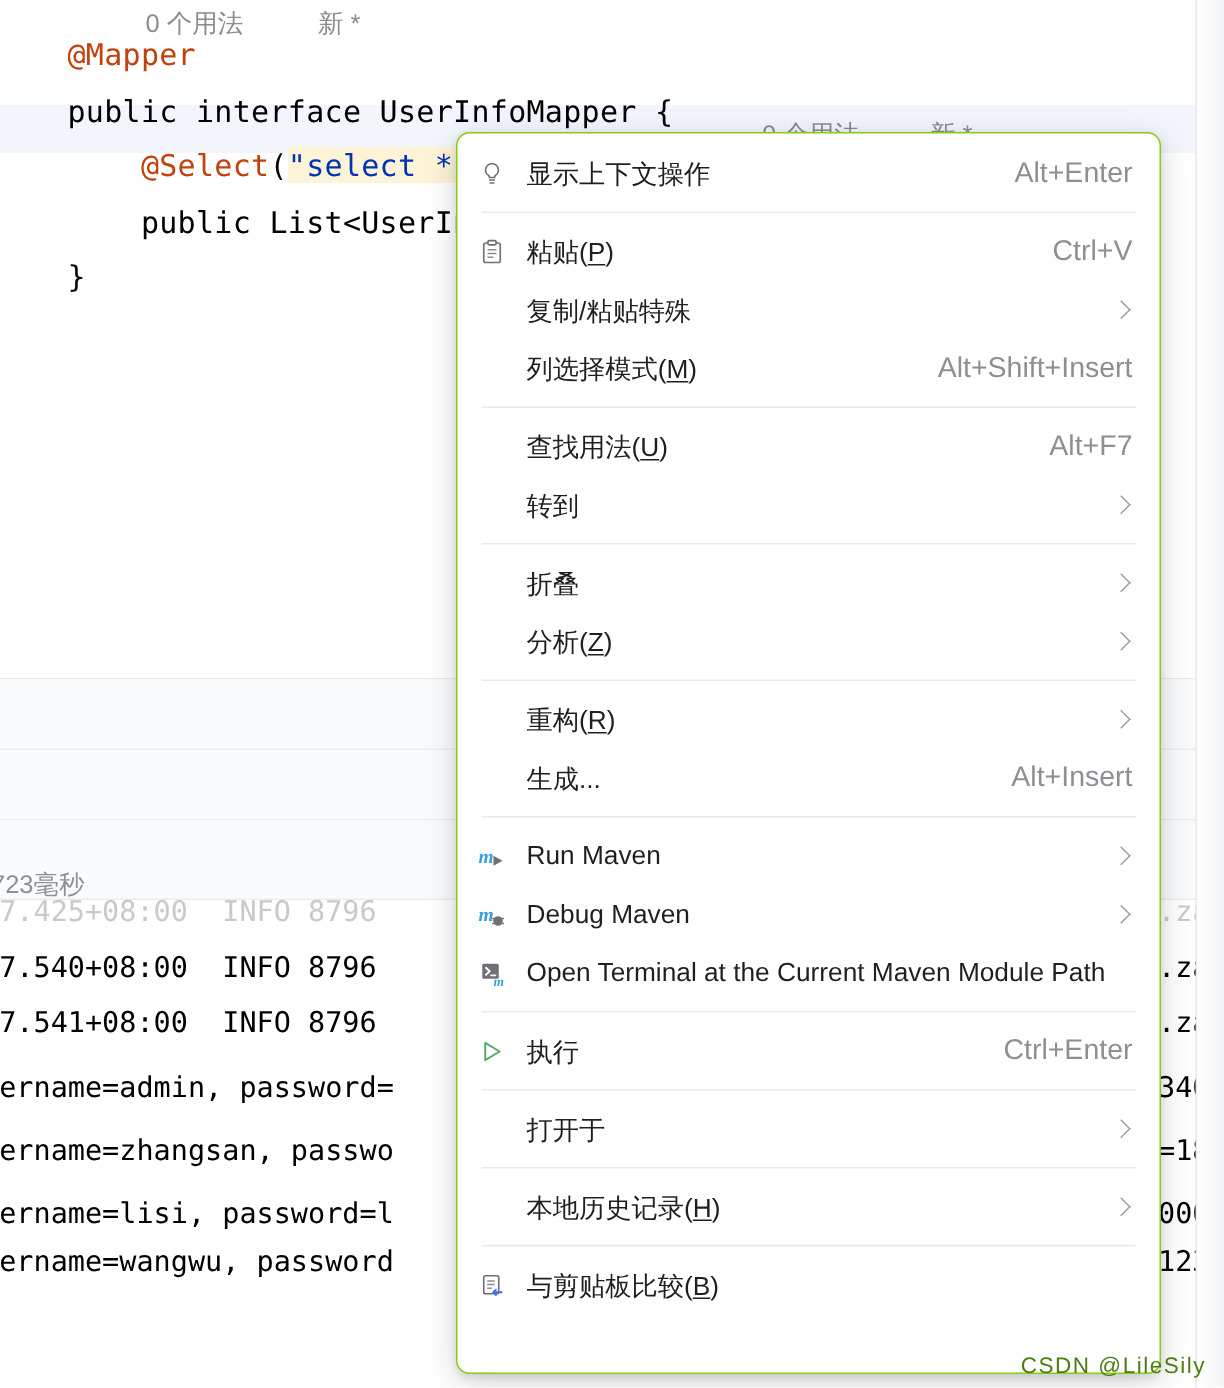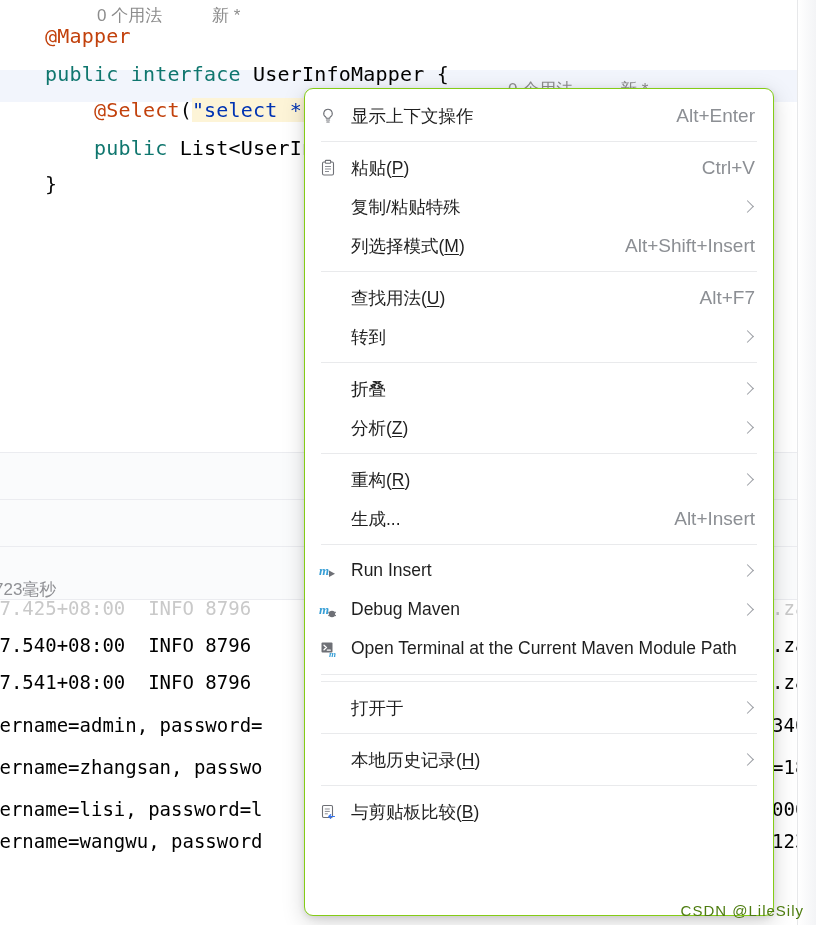--- a/index.html
+++ b/index.html
@@ -16,21 +16,21 @@
   #ide { position:absolute; inset:0; background:#ffffff; }
 
   .code-line {
     position:absolute;
     font-family: "DejaVu Sans Mono", monospace;
     font-size: 20px;
     letter-spacing: 0.2px;
     white-space: pre;
     color:#080808;
   }
-  .kw     { color:#0f766e; }
+  .kw     { color:#000000; }
   .ann    { color:#c2410c; }
   .str    { color:#0033b3; }
   .type   { color:#000000; }
   .plain  { color:#080808; }
   .hint   { color:#8c8c8c; font-family:"Liberation Sans", sans-serif; font-size:17px; letter-spacing:0; }
 
   
   .caret-row {
     position:absolute; left:0; width:816px; height:32px;
     background:#f2f5fc;
@@ -268,21 +268,21 @@
       <span class="mi-accel">Alt+Insert</span>
     </div>
     <div class="sep"></div>
     <div class="mi">
       <span class="mi-ico">
         <svg width="18" height="18" viewBox="0 0 18 18" class="ico-svg">
           <text x="0" y="13" fill="#389fd6" font-size="13" font-weight="bold" font-family="Liberation Serif, serif" font-style="italic">m</text>
           <path d="M10 8.5l6 3.3-6 3.3z" fill="#6e7076"></path>
         </svg>
       </span>
-      <span class="mi-label">Run Insert</span>
+      <span class="mi-label">Run Maven</span>
       <span class="chev"></span>
     </div>
     <div class="mi">
       <span class="mi-ico">
         <svg width="18" height="18" viewBox="0 0 18 18" class="ico-svg">
           <text x="0" y="13" fill="#389fd6" font-size="13" font-weight="bold" font-family="Liberation Serif, serif" font-style="italic">m</text>
           <circle cx="13" cy="13" r="3.2" fill="#6e7076"></circle>
           <path d="M9.2 11.3h1.2M9.2 14.6h1.2M15.8 11.3h1.2M15.8 14.6h1.2" stroke="#6e7076" stroke-width="1"></path>
         </svg>
       </span>
@@ -294,20 +294,29 @@
         <svg width="18" height="18" viewBox="0 0 18 18" class="ico-svg">
           <rect x="2.5" y="2.5" width="11" height="10" rx="1" fill="#6e7076"></rect>
           <path d="M5 5.2l2.4 2.3L5 9.8" fill="none" stroke="#ffffff" stroke-width="1.3" stroke-linecap="round"></path>
           <path d="M8.3 10.2h3" stroke="#ffffff" stroke-width="1.2" stroke-linecap="round"></path>
           <text x="10" y="17" fill="#389fd6" font-size="9" font-weight="bold" font-family="Liberation Serif, serif" font-style="italic">m</text>
         </svg>
       </span>
       <span class="mi-label">Open Terminal at the Current Maven Module Path</span>
     </div>
     <div class="sep"></div>
+    <div class="mi">
+      <span class="mi-ico">
+        <svg width="18" height="18" viewBox="0 0 18 18" class="ico-svg">
+          <path d="M4.5 3.2l9.6 5.8-9.6 5.8z" fill="none" stroke="#59a869" stroke-width="1.3" stroke-linejoin="round"></path>
+        </svg>
+      </span>
+      <span class="mi-label">执行</span>
+      <span class="mi-accel">Ctrl+Enter</span>
+    </div>
     <div class="sep"></div>
     <div class="mi">
       <span class="mi-ico"></span>
       <span class="mi-label">打开于</span>
       <span class="chev"></span>
     </div>
     <div class="sep"></div>
     <div class="mi">
       <span class="mi-ico"></span>
       <span class="mi-label">本地历史记录(<span class="u">H</span>)</span>

